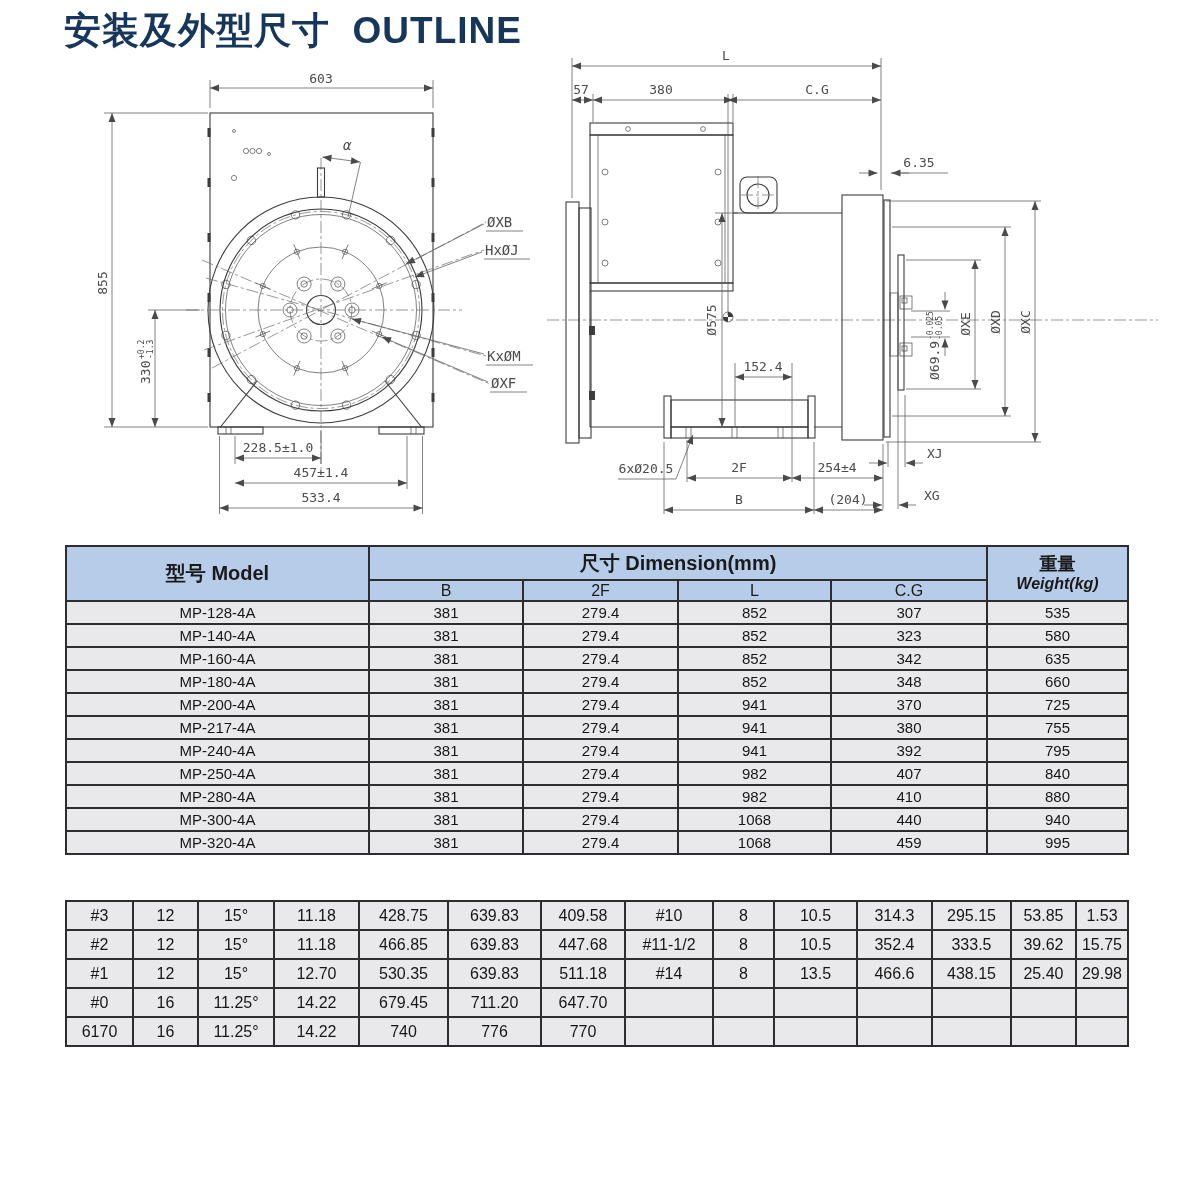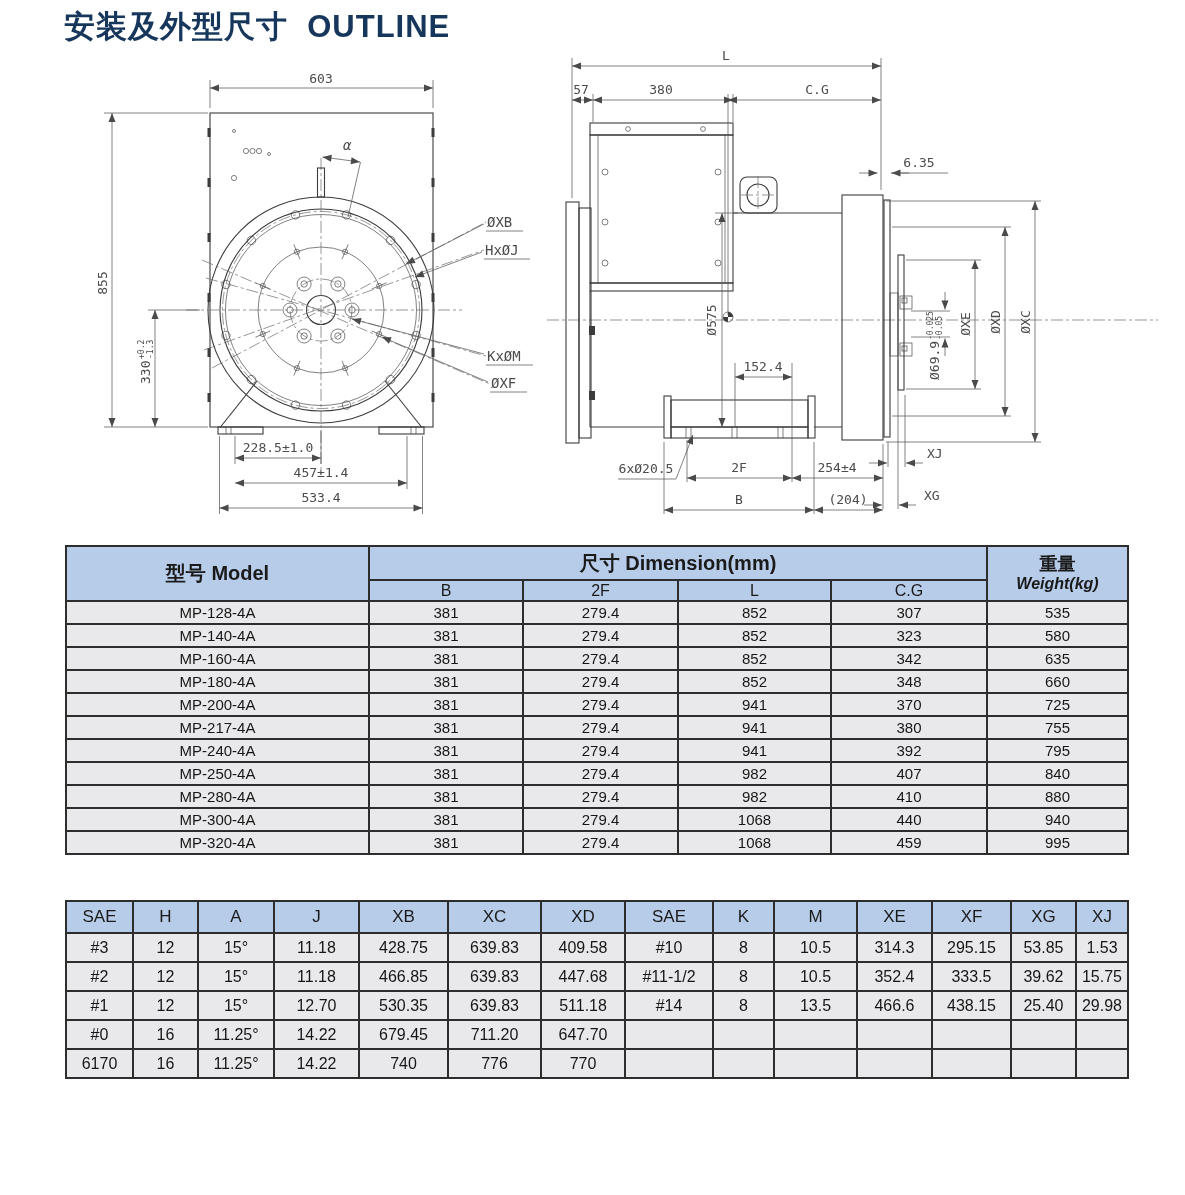--- a/index.html
+++ b/index.html
@@ -2,21 +2,21 @@
 <html style="--title: #16365c; --header-bg: #b7cce9; --row-bg: #e9e9eb; --border: #2d2d2d; --line: #3c3c3c;"><head>
 <meta charset="utf-8">
 <style>
   html,body{margin:0;padding:0;}
   body{
     width:1185px;height:1195px;position:relative;background:#fff;
     font-family:"Liberation Sans",sans-serif;color:#1a1a1a;
   }
   .page-title{
     position:absolute;left:64px;top:6px;margin:0;
-    font-size:31px;font-weight:bold;letter-spacing:1px;
+    font-size:37px;font-weight:bold;letter-spacing:1px;
     color:var(--title,#16365c);white-space:pre;text-align:right;
   }
   svg.drawing{position:absolute;left:60px;top:50px;}
   svg .ln{stroke:var(--line,#3c3c3c);stroke-width:1.1;fill:none;}
   svg .tn{stroke-width:0.65;}
   svg .dm{stroke:#5a5a5a;stroke-width:0.75;fill:none;}
   svg .cl{stroke:#6a6a6a;stroke-width:0.7;fill:none;stroke-dasharray:12 3 3 3;}
   svg text{font-family:"DejaVu Sans Mono",monospace;fill:#4b4b4b;}
   svg text.dim{font-size:13px;}
   svg text.lbl{font-size:14px;}
@@ -467,36 +467,20 @@
       <col style="width:84px">
       <col style="width:88px">
     <col style="width:61px">
       <col style="width:83px">
       <col style="width:75px">
       <col style="width:79px">
     <col style="width:65px">
       <col style="width:52px">
   </colgroup>
   <thead>
-    <tr>
-      <th class="h-sub">SAE</th>
-      <th class="h-sub">H</th>
-      <th class="h-sub">A</th>
-      <th class="h-sub">J</th>
-      <th class="h-sub">XB</th>
-      <th class="h-sub">XC</th>
-      <th class="h-sub">XD</th>
-      <th class="h-sub">SAE</th>
-      <th class="h-sub">K</th>
-      <th class="h-sub">M</th>
-      <th class="h-sub">XE</th>
-      <th class="h-sub">XF</th>
-      <th class="h-sub">XG</th>
-      <th class="h-sub">XJ</th>
-    </tr>
   </thead>
   <tbody>
       <tr>
         <td>#3</td>
         <td>12</td>
         <td>15°</td>
         <td>11.18</td>
         <td>428.75</td>
         <td>639.83</td>
         <td>409.58</td>

